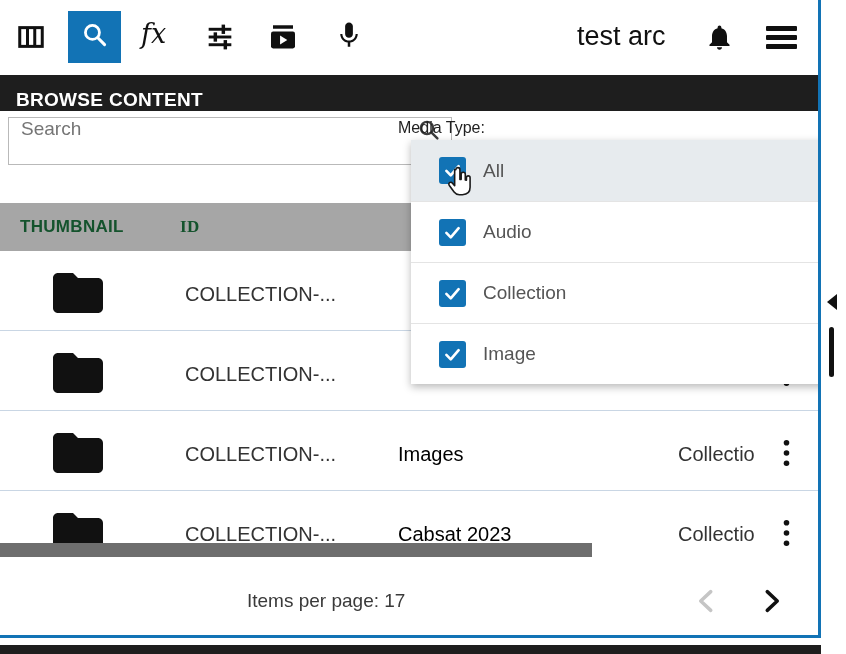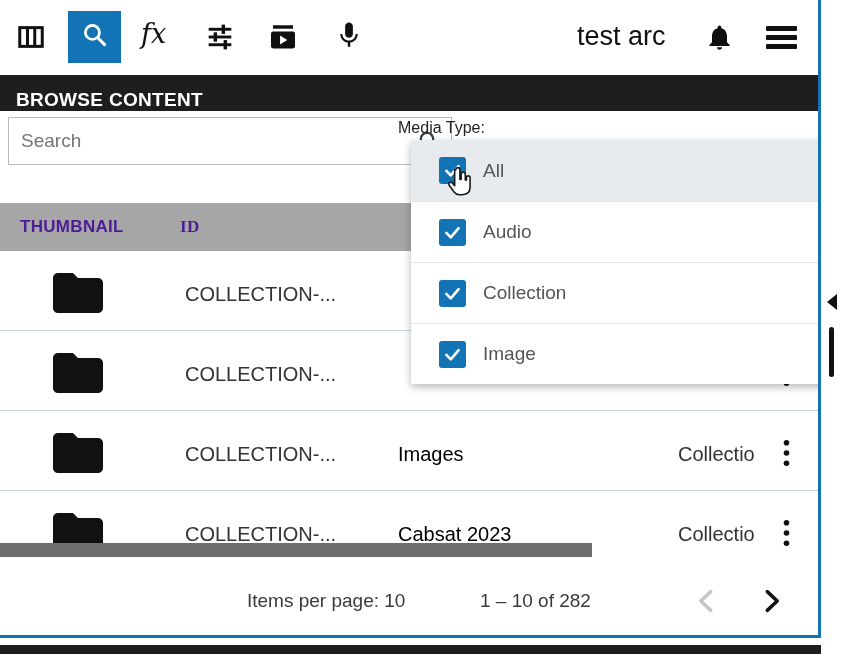--- a/index.html
+++ b/index.html
@@ -22,31 +22,31 @@
   .hamburger .bar { display:block; width:31px; height:4.5px; background:#101010; border-radius:1px; margin-bottom:4.5px; }
   .hamburger .bar:last-child { margin-bottom:0; }
 
   
   .browse-bar { position:absolute; left:0; top:75px; width:100%; height:36px; background:#1e1e1e;
                 color:#fff; display:flex; align-items:flex-end; padding-left:16px;
                 font-weight:bold; font-size:19px; letter-spacing:.3px; }
 
   
   .search-box { position:absolute; left:8px; top:117px; width:444px; height:48px;
-                border:1px solid #b9b9b9; background:#fff; display:flex; align-items:center; }
+                border:1px solid #b9b9b9; background:#fff; display:flex; align-items:flex-start; }
   .search-box input { flex:1; border:none; outline:none; font-size:19px; padding:0 12px; color:#333;
                       font-family:"Liberation Sans", sans-serif; background:transparent; }
   .search-box input::placeholder { color:#757575; }
   .search-box .mag { width:44px; display:flex; justify-content:center; cursor:pointer; }
 
   .media-label { position:absolute; left:398px; top:119px; font-size:16px; color:#222; }
 
   
   .thead { position:absolute; left:0; top:203px; width:100%; height:48px; background:#a6a6a6; }
-  .thead .th { position:absolute; top:14px; font-size:17px; font-weight:bold; color:#4c1d95; letter-spacing:.3px;text-align:right; }
+  .thead .th { position:absolute; top:14px; font-size:17px; font-weight:bold; color:#14532d; letter-spacing:.3px;text-align:right; }
   .th-thumb { left:20px; } .th-id { left:180px;font-family:Liberation Serif, serif; }
 
   .trow { position:absolute; left:0; width:100%; height:80px; background:#fff; border-bottom:1px solid #c9d6e4; }
   .trow .folder { position:absolute; left:48px; top:12px; }
   .trow .cell-id    { position:absolute; left:185px; top:32px; font-size:20px; color:#333; white-space:nowrap; }
   .trow .cell-title { position:absolute; left:398px; top:32px; font-size:20px; color:#000000; white-space:nowrap; }
   .trow .cell-type  { position:absolute; left:678px; top:32px; font-size:20px; color:#333; white-space:nowrap; }
   .trow .kebab { position:absolute; left:783px; top:28px; cursor:pointer; }
 
   
@@ -260,22 +260,21 @@
               <polyline points="5,12.5 10,17.5 19,7" fill="none" stroke="#fff" stroke-width="3" stroke-linecap="round" stroke-linejoin="round"></polyline>
             </svg>
         </span>
         <span class="lbl">Image</span>
       </div>
     </div>
 
     <div class="hscroll"></div>
 
     <div class="paginator">
-      <span class="ptxt ipp">Items per page: 10</span>
-      <span class="ptxt range">1 – 10 of 282</span>
+      <span class="ptxt ipp">Items per page: 17</span>
       <span class="pchev prev">
         <svg width="30" height="30" viewBox="0 0 24 24">
             <polyline points="15,4.5 7,12 15,19.5" fill="none" stroke="#c5c5c5" stroke-width="2.8" stroke-linecap="round" stroke-linejoin="round"></polyline>
           </svg>
       </span>
       <span class="pchev next">
         <svg width="30" height="30" viewBox="0 0 24 24">
             <polyline points="9,4.5 17,12 9,19.5" fill="none" stroke="#111" stroke-width="2.8" stroke-linecap="round" stroke-linejoin="round"></polyline>
           </svg>
       </span>

